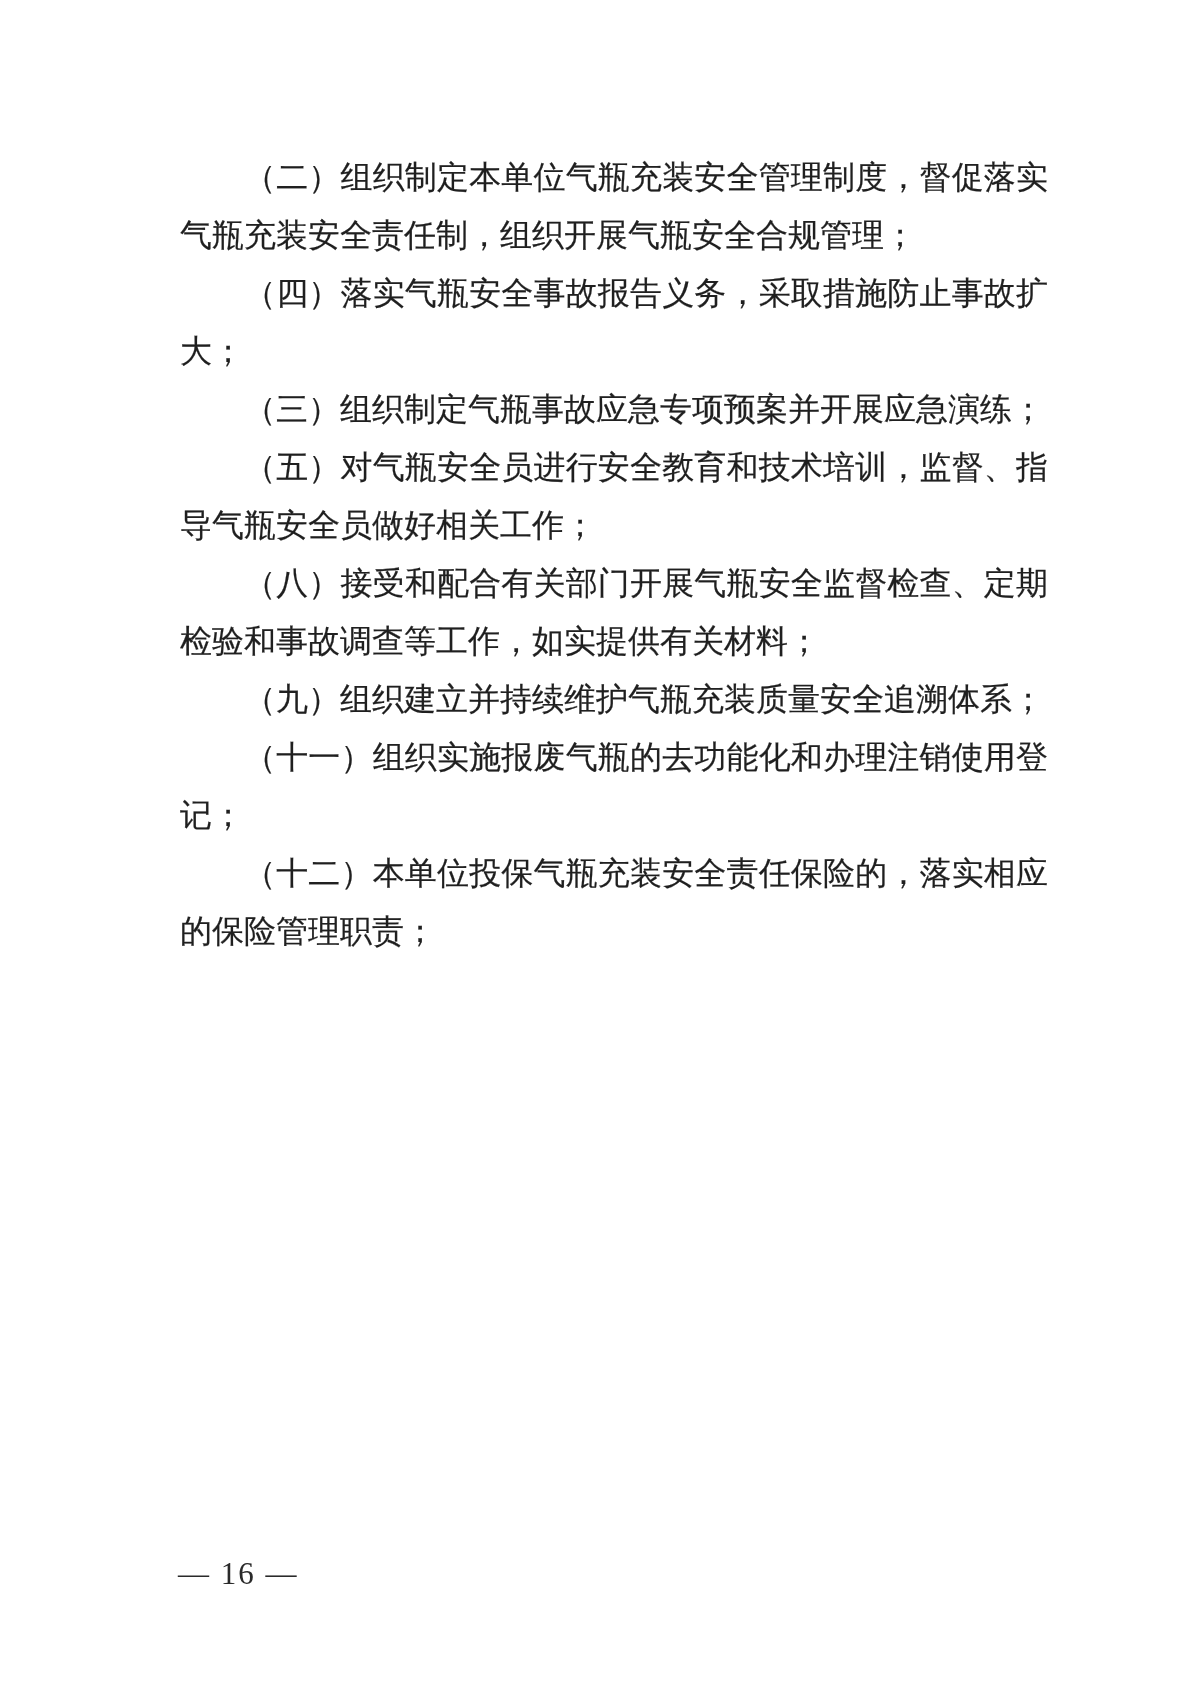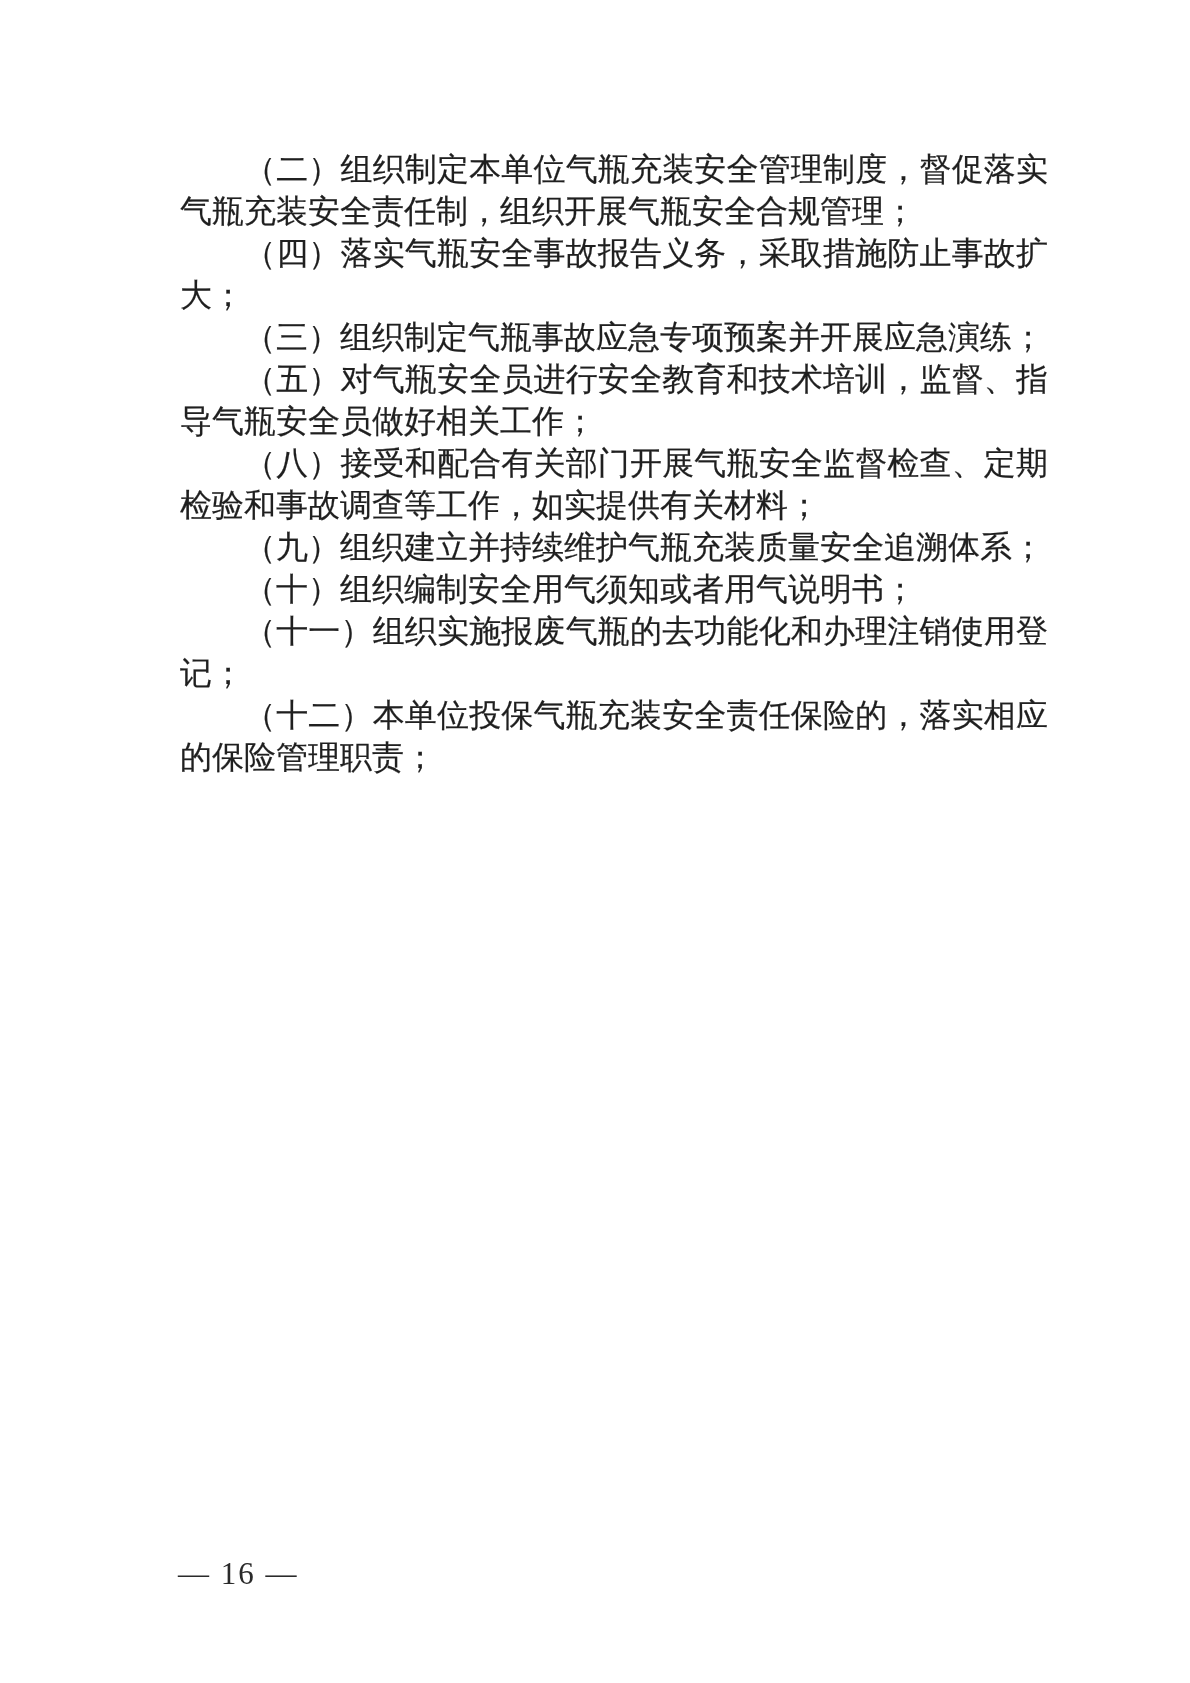--- a/index.html
+++ b/index.html
@@ -15,21 +15,21 @@
     overflow: hidden;
     font-family: "Liberation Serif", "DejaVu Serif", serif;
     color: #1f1f1f;
   }
   .content {
     position: absolute;
     left: 180px;
     top: 148px;
     width: 868px;
     font-size: 32px;
-    line-height: 42px;
+    line-height: 58px;
     text-align: justify;
     text-justify: inter-ideograph;
     letter-spacing: 0;
   }
   .content p {
     margin: 0;
     padding: 0;
     text-indent: 2em;
     font-weight: 400;
     
@@ -50,18 +50,17 @@
 <body>
 
 <div class="page">
   <div class="content">
     <p>（二）组织制定本单位气瓶充装安全管理制度，督促落实气瓶充装安全责任制，组织开展气瓶安全合规管理；</p>
     <p>（四）落实气瓶安全事故报告义务，采取措施防止事故扩大；</p>
     <p>（三）组织制定气瓶事故应急专项预案并开展应急演练；</p>
     <p>（五）对气瓶安全员进行安全教育和技术培训，监督、指导气瓶安全员做好相关工作；</p>
     <p>（八）接受和配合有关部门开展气瓶安全监督检查、定期检验和事故调查等工作，如实提供有关材料；</p>
     <p>（九）组织建立并持续维护气瓶充装质量安全追溯体系；</p>
-    <p>（十）组织编制安全用气须知或者用气说明书；</p>
     <p>（十一）组织实施报废气瓶的去功能化和办理注销使用登记；</p>
     <p>（十二）本单位投保气瓶充装安全责任保险的，落实相应的保险管理职责；</p>
   </div>
   <div class="page-number">— 16 —</div>
 </div>
 
 </body></html>

